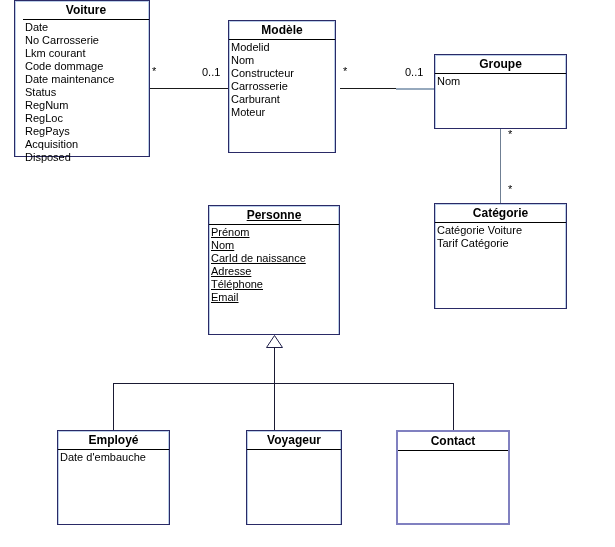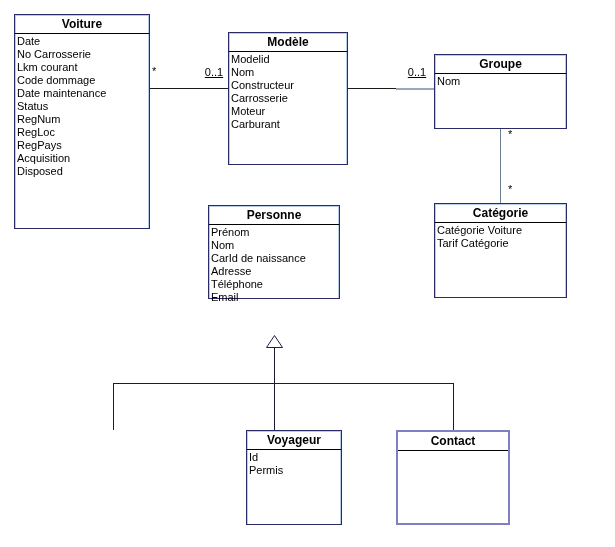--- a/index.html
+++ b/index.html
@@ -36,21 +36,21 @@
   }
   .line { position: absolute; background: #1a1a1a; }
   .line.gray { background: #96a9bd; }
   .line.slate { background: #6f7f93; }
   .line.gen { background: #1a1a33; }
   .mult {
     position: absolute;
     font-size: 11px; line-height: 11px;
     white-space: nowrap;
   }
-  .mult.right { text-align: center; text-decoration: underline; }
+  .mult.right { text-align: left; }
   .gen-arrow { position: absolute; width: 17px; height: 13px; }
 </style>
 </head>
 <body>
 
 <div class="canvas">
 
   <div class="line" style="left:150px; top:88px; width:78px; height:1px;"></div>
   <div class="mult" style="left:152px; top:66px;">*</div>
   <div class="mult right" style="left:202px; top:67px; width:24px;">0..1</div>
@@ -65,83 +65,85 @@
   <div class="mult" style="left:508px; top:184px;">*</div>
 
   <svg class="gen-arrow" style="left:266px; top:335px;" viewBox="0 0 17 13">
     <polygon points="8.5,0.5 0.5,12.5 16.5,12.5" fill="#ffffff" stroke="#20204a" stroke-width="1"></polygon>
   </svg>
   <div class="line gen" style="left:274px; top:347px; width:1px; height:83px;"></div>
   <div class="line gen" style="left:113px; top:383px; width:341px; height:1px;"></div>
   <div class="line gen" style="left:113px; top:384px; width:1px; height:46px;"></div>
   <div class="line gen" style="left:453px; top:384px; width:1px; height:46px;"></div>
 
-  <div class="uml-class" style="left:14px; top:14px; width:136px; height:215px;">
+  <div class="uml-class" style="left:14px; top:0; width:136px; height:157px;padding-left:8px;">
     <div class="uml-title">Voiture</div>
     <div class="uml-attrs">
       <div class="uml-attr">Date</div>
       <div class="uml-attr">No Carrosserie</div>
       <div class="uml-attr">Lkm courant</div>
       <div class="uml-attr">Code dommage</div>
       <div class="uml-attr">Date maintenance</div>
       <div class="uml-attr">Status</div>
       <div class="uml-attr">RegNum</div>
       <div class="uml-attr">RegLoc</div>
       <div class="uml-attr">RegPays</div>
       <div class="uml-attr">Acquisition</div>
       <div class="uml-attr">Disposed</div>
     </div>
   </div>
 
-  <div class="uml-class" style="left:228px; top:32px; width:120px; height:133px;">
+  <div class="uml-class" style="left:228px; top:20px; width:108px; height:133px;">
     <div class="uml-title">Modèle</div>
     <div class="uml-attrs">
       <div class="uml-attr">Modelid</div>
       <div class="uml-attr">Nom</div>
       <div class="uml-attr">Constructeur</div>
       <div class="uml-attr">Carrosserie</div>
+      <div class="uml-attr">Carburant</div>
       <div class="uml-attr">Moteur</div>
-      <div class="uml-attr">Carburant</div>
     </div>
   </div>
 
   <div class="uml-class" style="left:434px; top:54px; width:133px; height:75px;">
     <div class="uml-title">Groupe</div>
     <div class="uml-attrs">
       <div class="uml-attr">Nom</div>
     </div>
   </div>
 
-  <div class="uml-class" style="left:434px; top:203px; width:133px; height:95px;">
+  <div class="uml-class" style="left:434px; top:203px; width:133px; height:106px;">
     <div class="uml-title">Catégorie</div>
     <div class="uml-attrs">
       <div class="uml-attr">Catégorie Voiture</div>
       <div class="uml-attr">Tarif Catégorie</div>
     </div>
   </div>
 
-  <div class="uml-class" style="left:208px; top:205px; width:132px; height:94px;">
+  <div class="uml-class" style="left:208px; top:205px; width:132px; height:130px;text-decoration:underline;">
     <div class="uml-title">Personne</div>
     <div class="uml-attrs">
       <div class="uml-attr">Prénom</div>
       <div class="uml-attr">Nom</div>
       <div class="uml-attr">CarId de naissance</div>
       <div class="uml-attr">Adresse</div>
       <div class="uml-attr">Téléphone</div>
       <div class="uml-attr">Email</div>
     </div>
   </div>
 
+  <div class="uml-class" style="left:57px; top:430px; width:113px; height:95px;">
+    <div class="uml-title">Employé</div>
+    <div class="uml-attrs">
+      <div class="uml-attr">Date d'embauche</div>
+    </div>
+  </div>
 
   <div class="uml-class" style="left:240px; top:430px; width:96px; height:95px;margin-left:6px;">
     <div class="uml-title">Voyageur</div>
-    <div class="uml-attrs">
-      <div class="uml-attr">Id</div>
-      <div class="uml-attr">Permis</div>
-    </div>
   </div>
 
   <div class="uml-class selected" style="left:396px; top:430px; width:114px; height:95px;">
     <div class="uml-title">Contact</div>
     <div class="uml-attrs"></div>
   </div>
 
 </div>
 
 </body></html>

